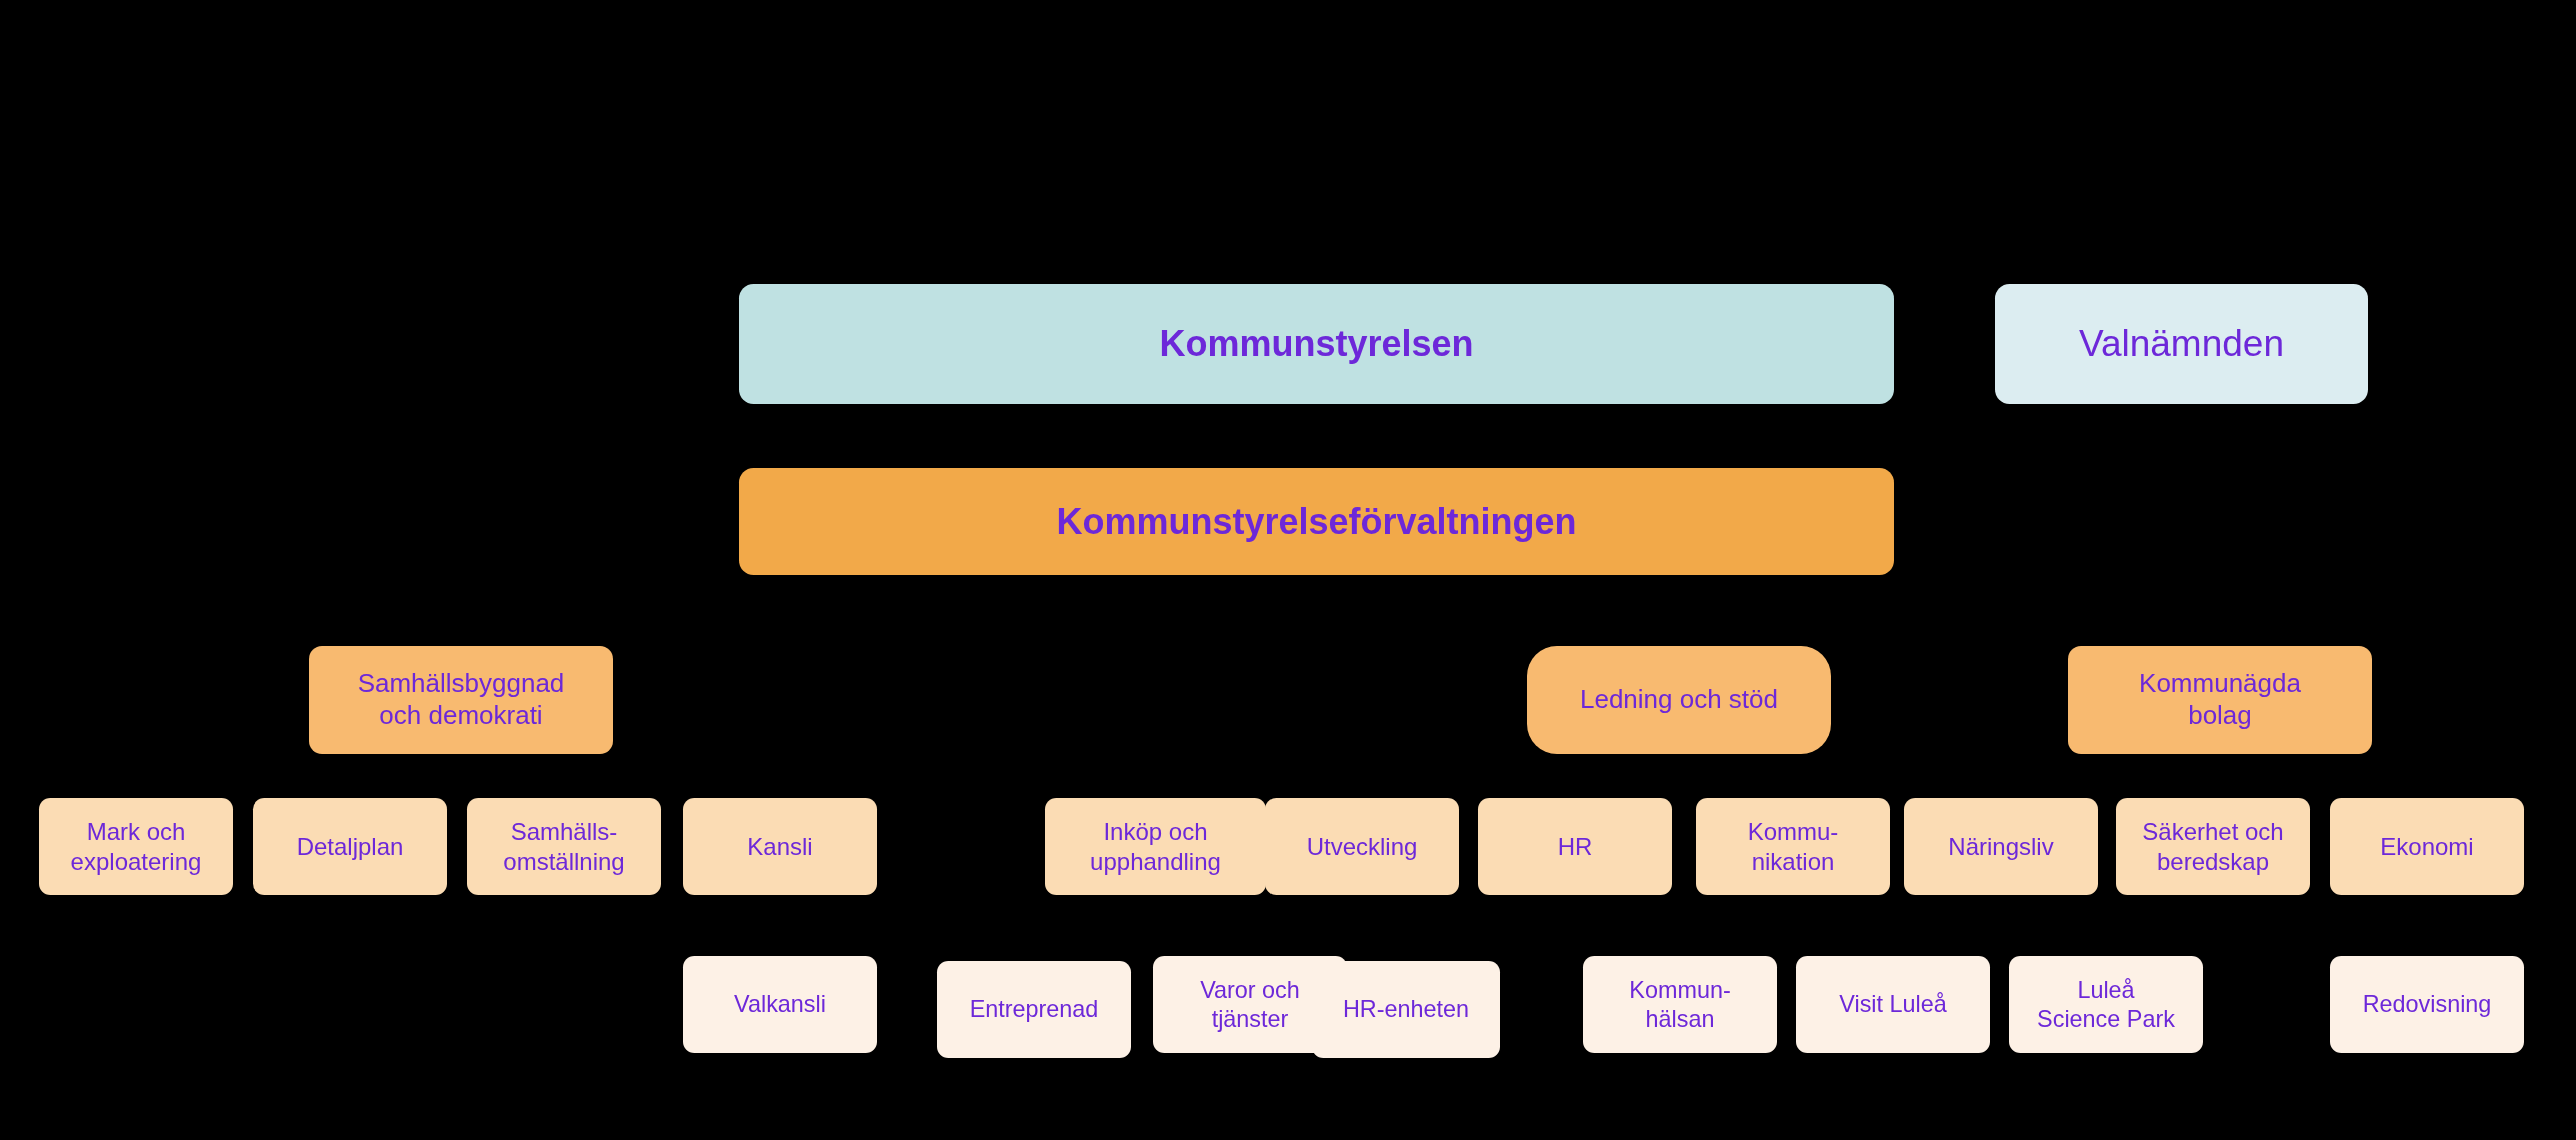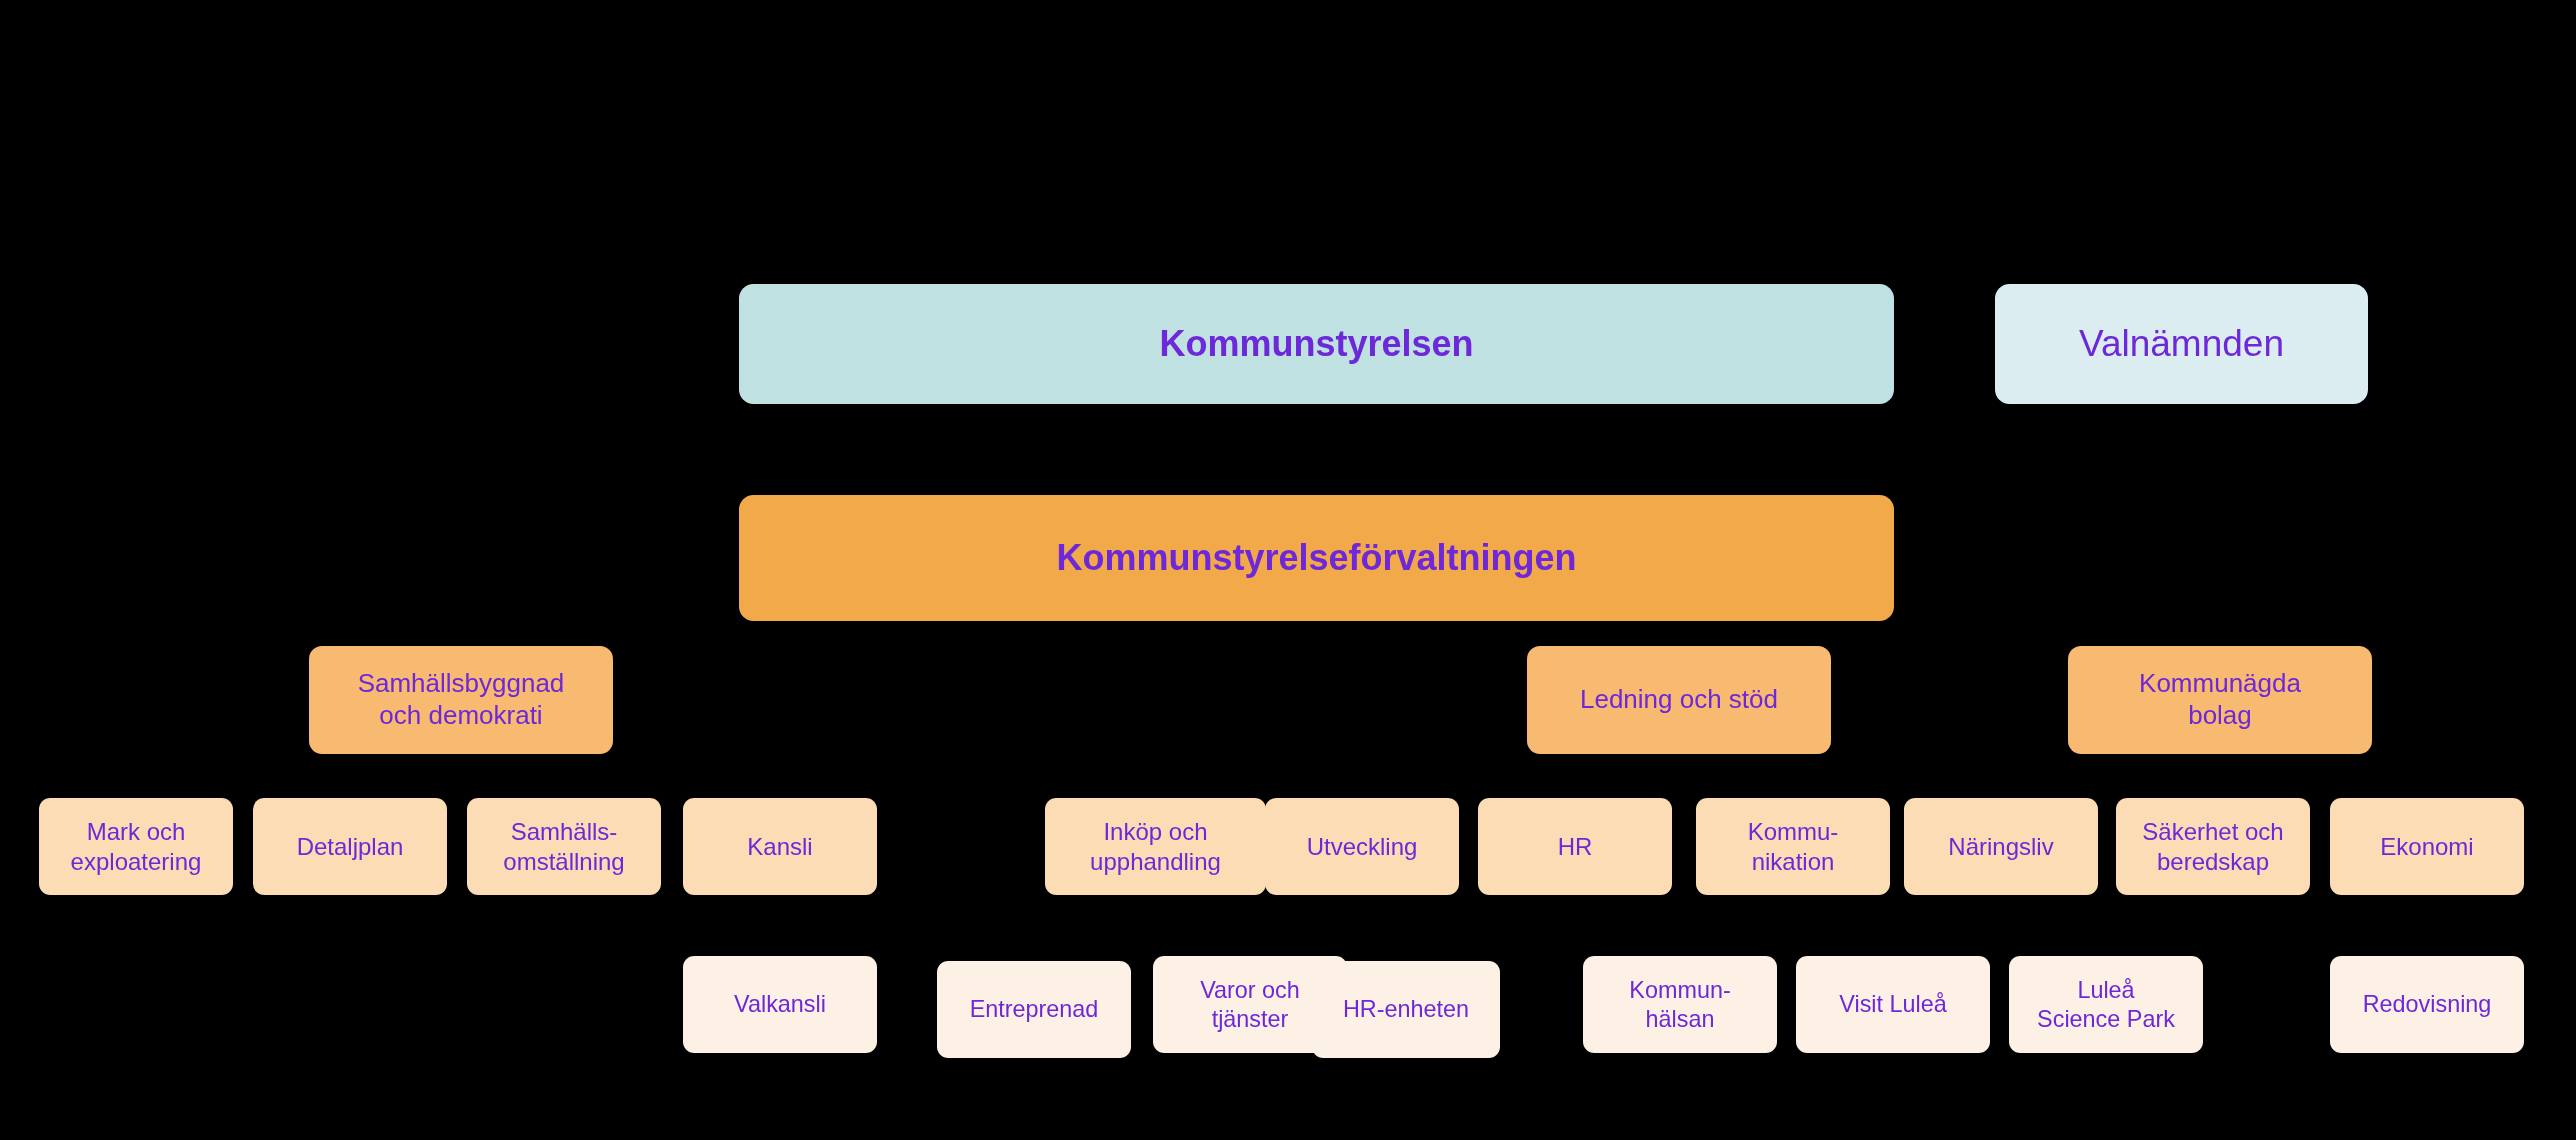--- a/index.html
+++ b/index.html
@@ -70,26 +70,26 @@
 </style>
 </head>
 <body>
 
 <div id="chart-canvas">
 
   <div class="node tier-board" style="left:739px; top:284px; width:1155px; height:120px;">Kommunstyrelsen</div>
 
   <div class="node tier-board-alt" style="left:1995px; top:284px; width:373px; height:120px;">Valnämnden</div>
 
-  <div class="node tier-admin" style="left:739px; top:495px; width:1155px; height:126px;">Kommunstyrelseförvaltningen</div>
+  <div class="node tier-admin" style="left:739px; top:468px; width:1155px; height:107px;">Kommunstyrelseförvaltningen</div>
 
   <div class="node tier-dept" style="left:309px; top:646px; width:304px; height:108px;">Samhällsbyggnad
 och demokrati</div>
 
-  <div class="node tier-dept" style="left:1527px; top:646px; width:304px; height:108px;">Ledning och stöd</div>
+  <div class="node tier-dept" style="left:1527px; top:646px; width:304px; height:108px;border-radius:30px;">Ledning och stöd</div>
 
   <div class="node tier-dept" style="left:2068px; top:646px; width:304px; height:108px;">Kommunägda
 bolag</div>
 
   <div class="node tier-unit" style="left:39px; top:798px; width:194px; height:97px;">Mark och
 exploatering</div>
 
   <div class="node tier-unit" style="left:253px; top:798px; width:194px; height:97px;">Detaljplan</div>
 
   <div class="node tier-unit" style="left:467px; top:798px; width:194px; height:97px;">Samhälls-

